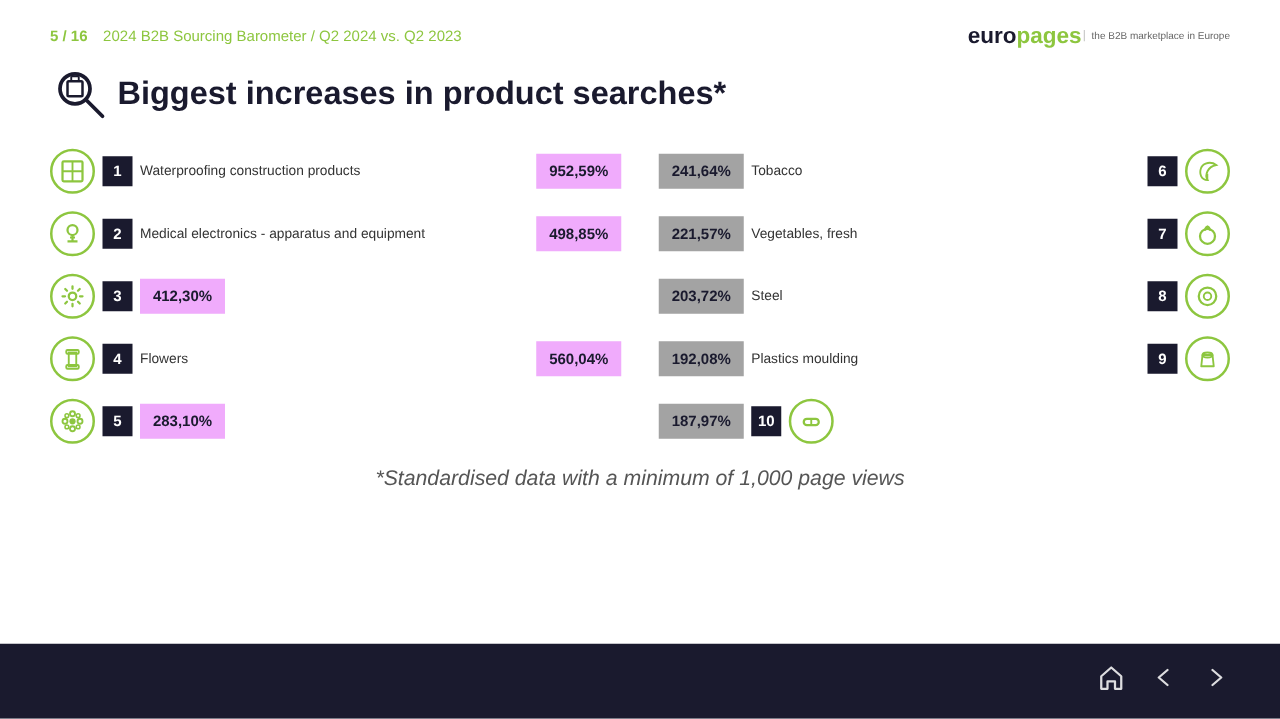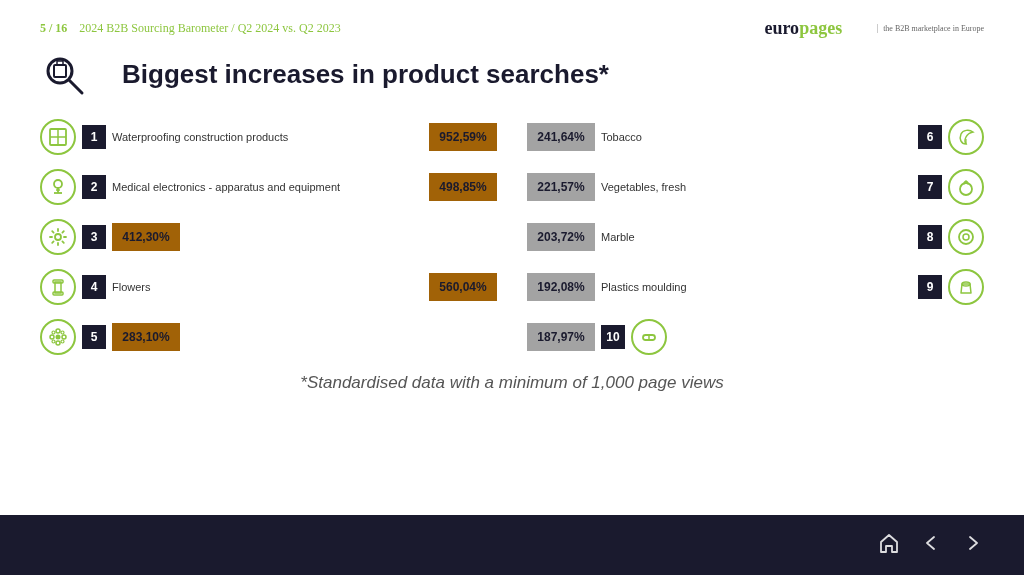--- a/index.html
+++ b/index.html
@@ -12,42 +12,41 @@
       position: relative;
     }
     .main-content {
       padding: 18px 40px 0 40px;
       position: relative;
     }
     
     .top-bar {
       display: flex;
       justify-content: space-between;
-      align-items: flex-start;
+      align-items: center;
       margin-bottom: 10px;
-      font-family: Liberation Serif, serif;
     }
     .logo-area {
       display: flex;
       align-items: center;
-      gap: 19px;
+      gap: 0;
     }
     .logo-tagline {
       font-size: 8px;
       color: #666;
       line-height: 1.2;
       border-left: 1px solid #ccc;
       padding-left: 5px;
-      margin-left: 16px;
+      margin-left: 2px;
     }
     
     .title-area {
       display: flex;
       align-items: center;
-      gap: 32px;
+      gap: 4px;
       margin-bottom: 16px;
     }
     .title-icon {
       width: 50px;
       height: 50px;
       display: flex;
       align-items: center;
       justify-content: center;
     }
     .main-title {
@@ -99,21 +98,21 @@
       flex-shrink: 0;
     }
     .label-text {
       flex: 1;
       font-size: 11px;
       color: #333;
       line-height: 1.3;
       min-width: 120px;
     }
     .pct-box {
-      background: #a16207;
+      background: #f0abfc;
       color: #1a1a2e;
       font-size: 12px;
       font-weight: 700;
       padding: 4px 8px;
       min-width: 68px;
       text-align: center;
       height: 28px;
       display: flex;
       align-items: center;
       justify-content: center;
@@ -308,21 +307,21 @@
     <div class="circle-icon">
             <svg width="20" height="20" viewBox="0 0 20 20" fill="none">
               <circle cx="10" cy="12" r="6" stroke="#8dc63f" stroke-width="1.8" fill="none"></circle>
               <path d="M8 7 C8 5 10 4 10 4 C10 4 12 5 12 7" stroke="#8dc63f" stroke-width="1.5" fill="none" stroke-linecap="round"></path>
               <line x1="10" y1="4" x2="10" y2="6" stroke="#8dc63f" stroke-width="1.5"></line>
             </svg>
           </div>
   </div>
         <div class="row-item-right">
     <div class="pct-box-left">203,72%</div>
-    <div class="label-text-right">Marble</div>
+    <div class="label-text-right">Steel</div>
     <div class="num-box-right">8</div>
     <div class="circle-icon">
             <svg width="20" height="20" viewBox="0 0 20 20" fill="none">
               <circle cx="10" cy="10" r="7" stroke="#8dc63f" stroke-width="1.8" fill="none"></circle>
               <circle cx="10" cy="10" r="3" stroke="#8dc63f" stroke-width="1.5" fill="none"></circle>
             </svg>
           </div>
   </div>
         <div class="row-item-right">
     <div class="pct-box-left">192,08%</div>

